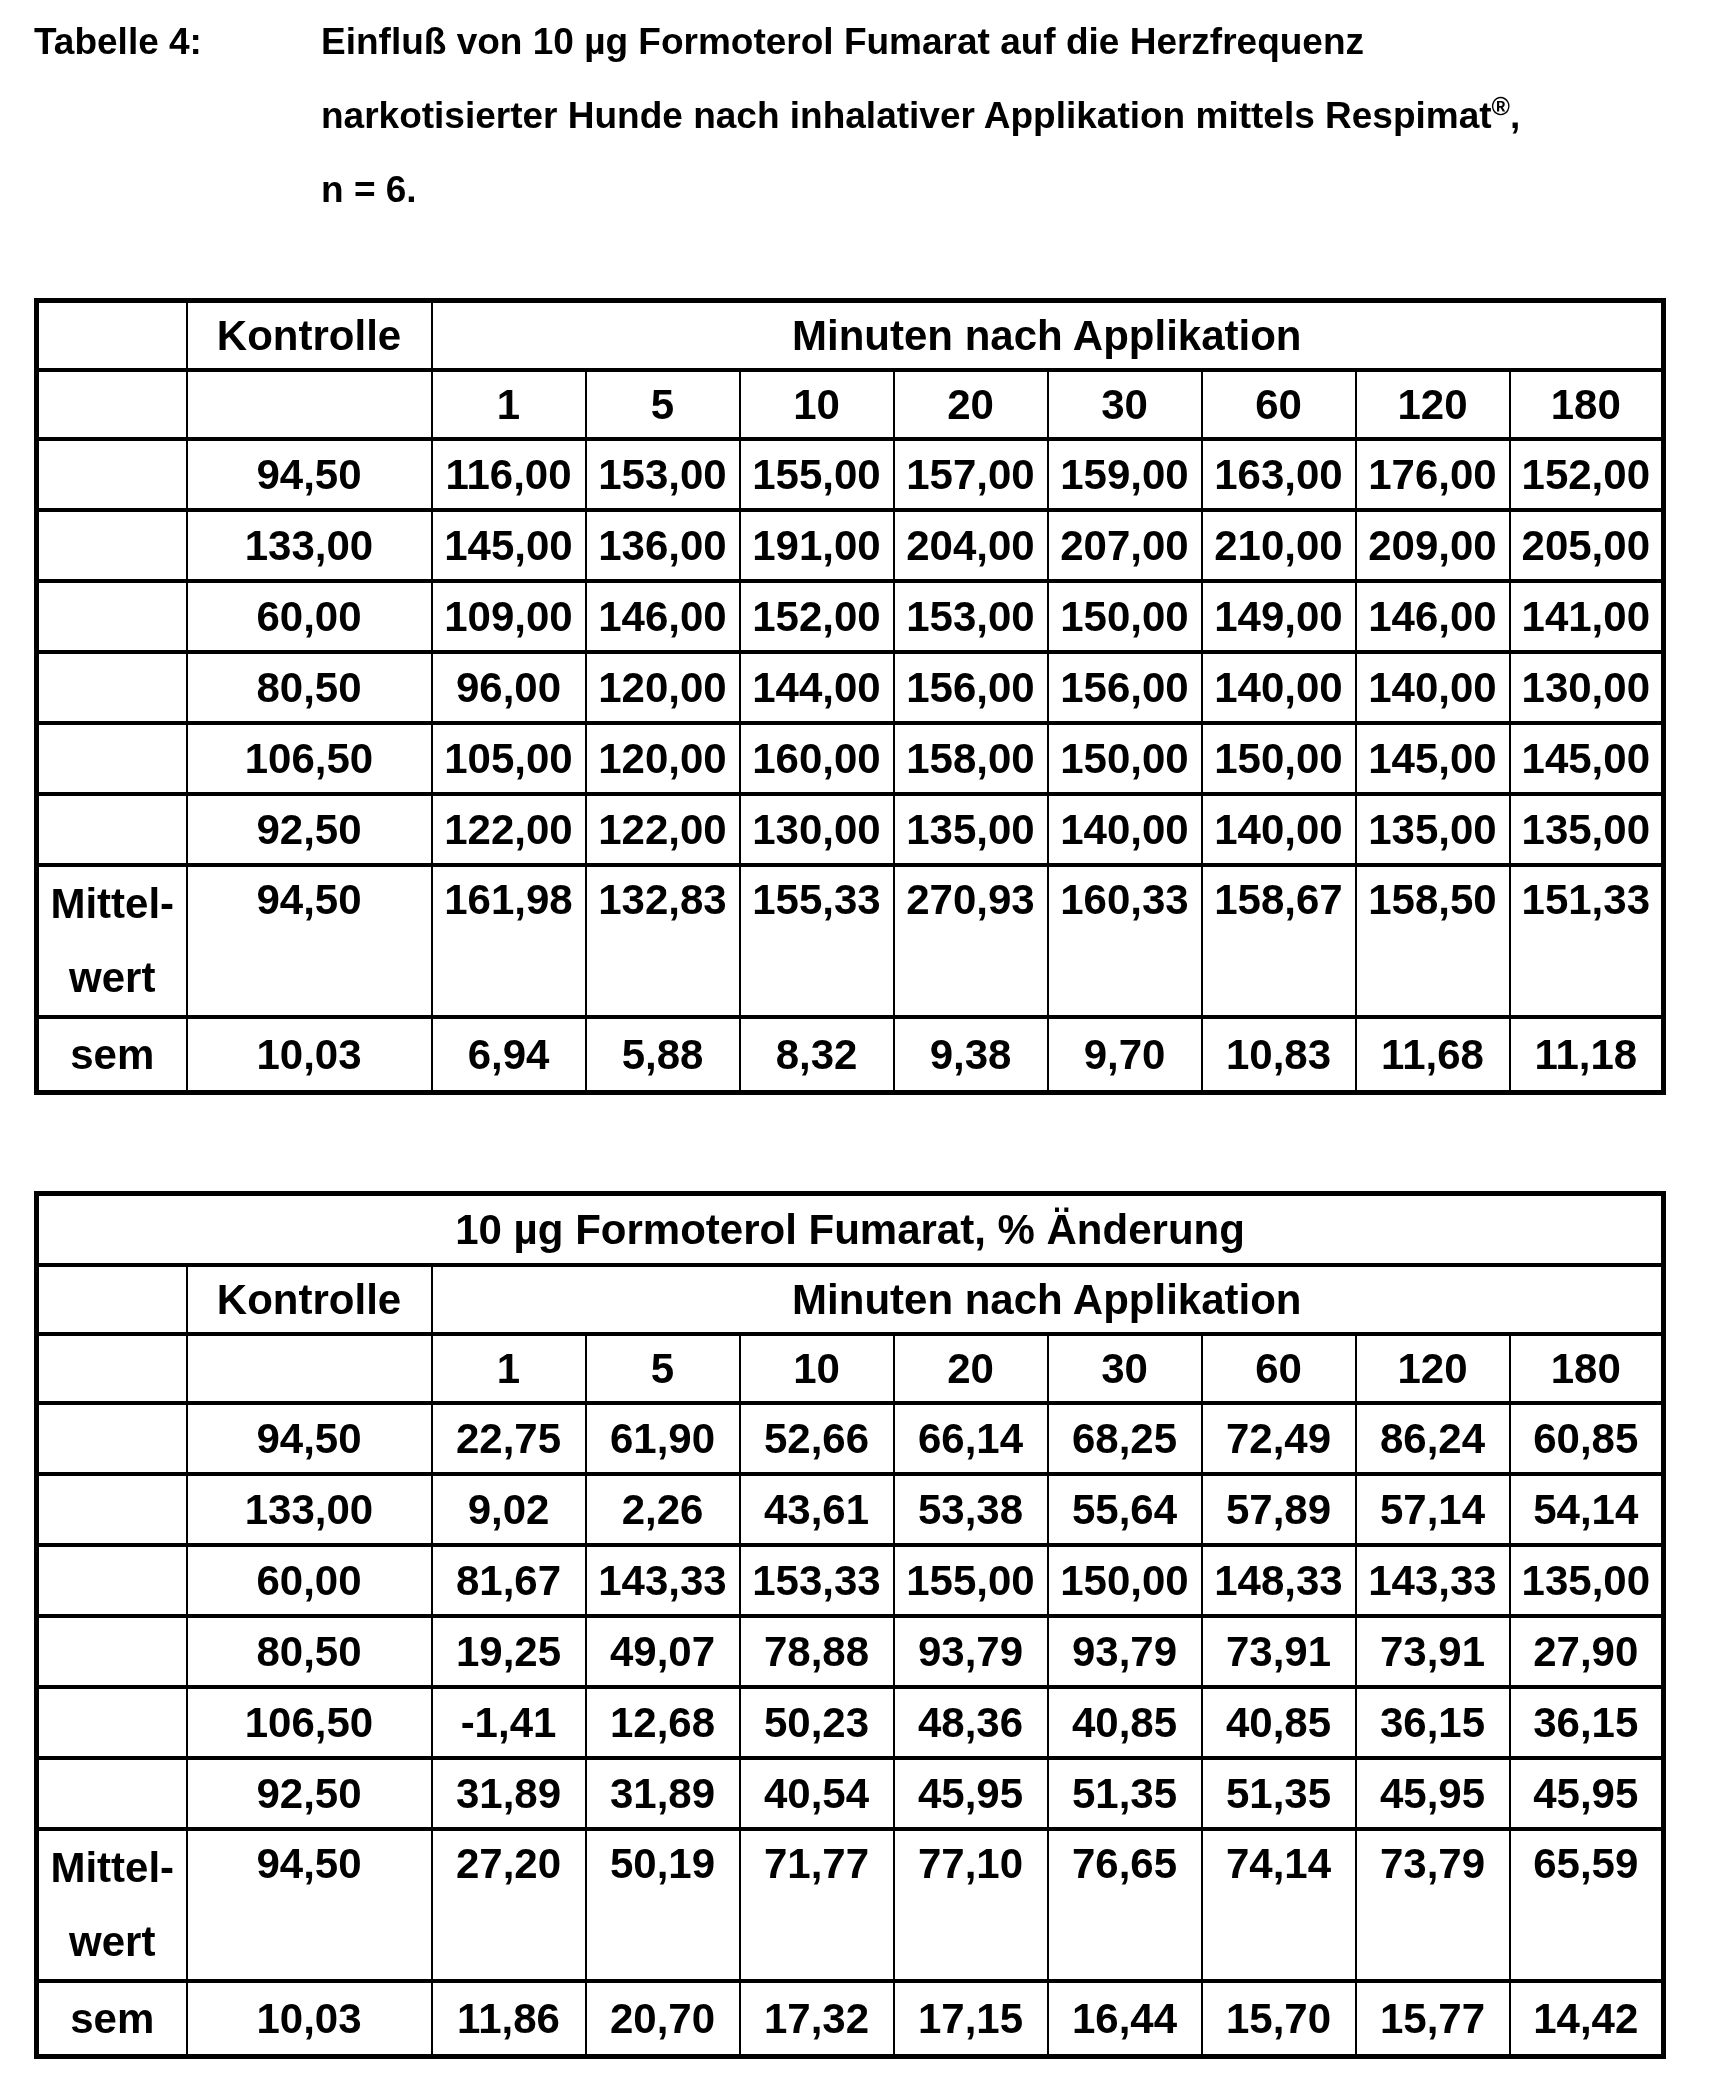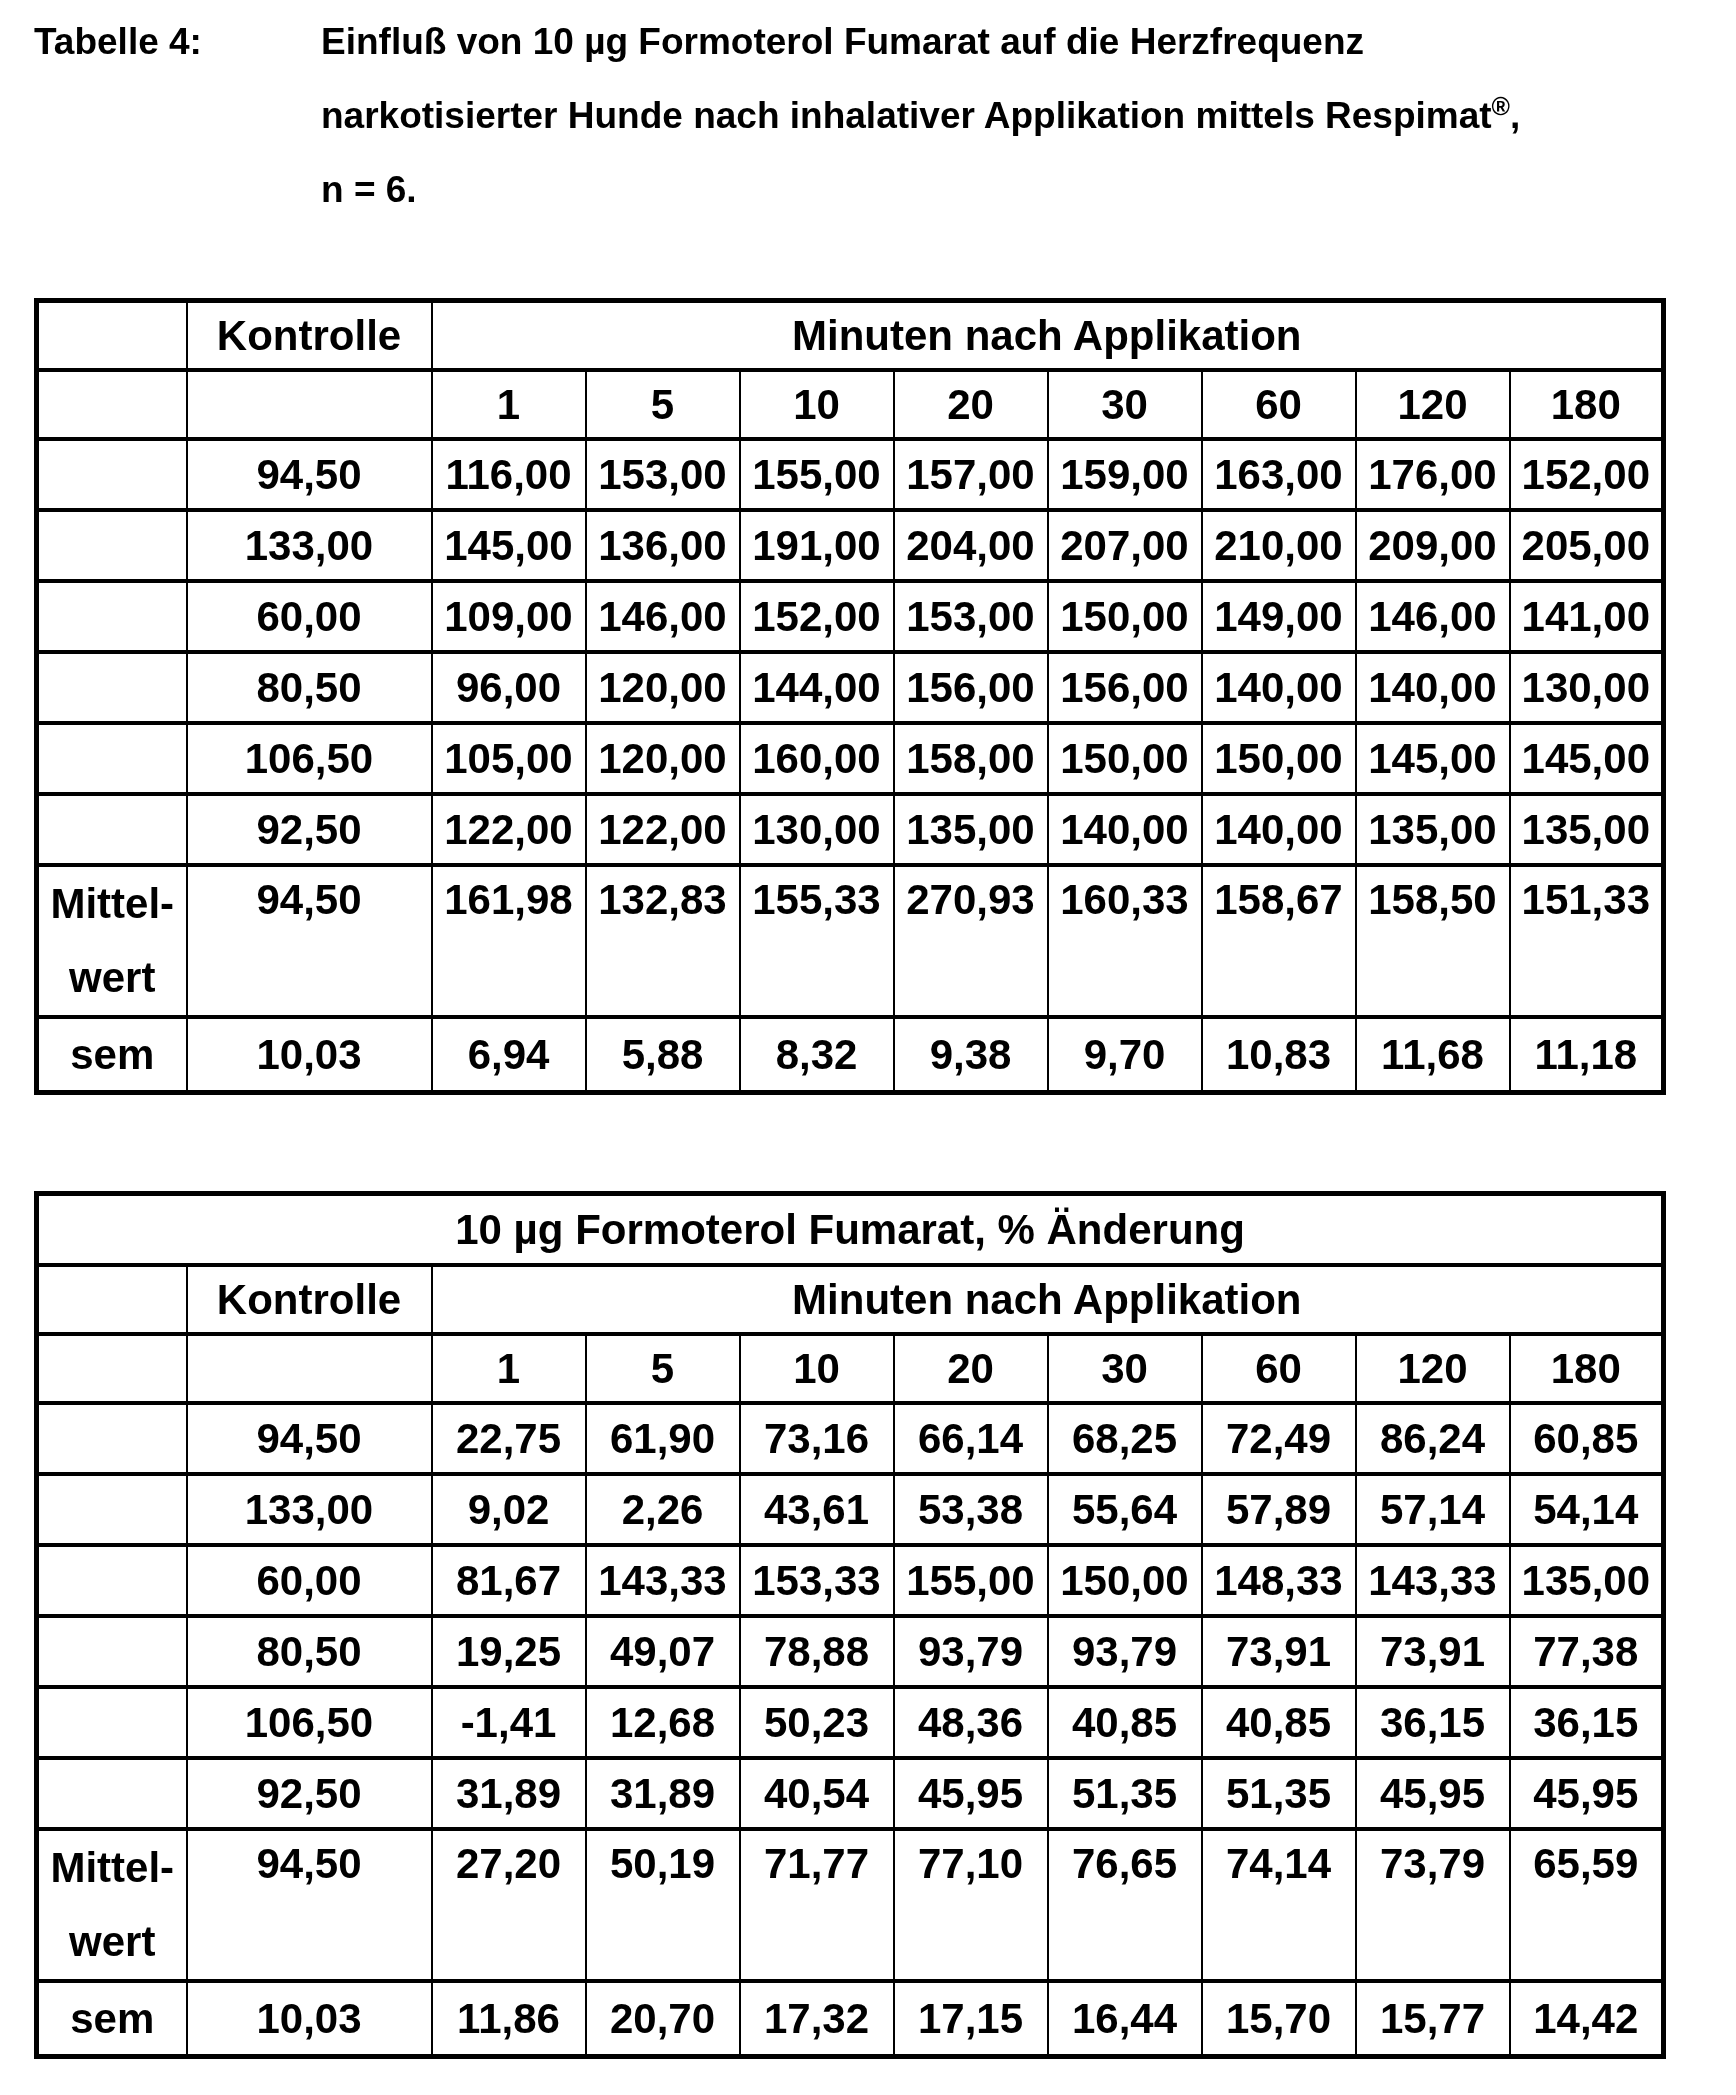--- a/index.html
+++ b/index.html
@@ -259,21 +259,21 @@
         <th>120</th>
         <th>180</th>
       </tr>
     </thead>
     <tbody>
         <tr class="row-data">
           <td class="lbl"></td>
           <td>94,50</td>
           <td>22,75</td>
           <td>61,90</td>
-          <td>73,16</td>
+          <td>52,66</td>
           <td>66,14</td>
           <td>68,25</td>
           <td>72,49</td>
           <td>86,24</td>
           <td>60,85</td>
         </tr>
         <tr class="row-data">
           <td class="lbl"></td>
           <td>133,00</td>
           <td>9,02</td>
@@ -300,21 +300,21 @@
         <tr class="row-data">
           <td class="lbl"></td>
           <td>80,50</td>
           <td>19,25</td>
           <td>49,07</td>
           <td>78,88</td>
           <td>93,79</td>
           <td>93,79</td>
           <td>73,91</td>
           <td>73,91</td>
-          <td>77,38</td>
+          <td>27,90</td>
         </tr>
         <tr class="row-data">
           <td class="lbl"></td>
           <td>106,50</td>
           <td>-1,41</td>
           <td>12,68</td>
           <td>50,23</td>
           <td>48,36</td>
           <td>40,85</td>
           <td>40,85</td>

